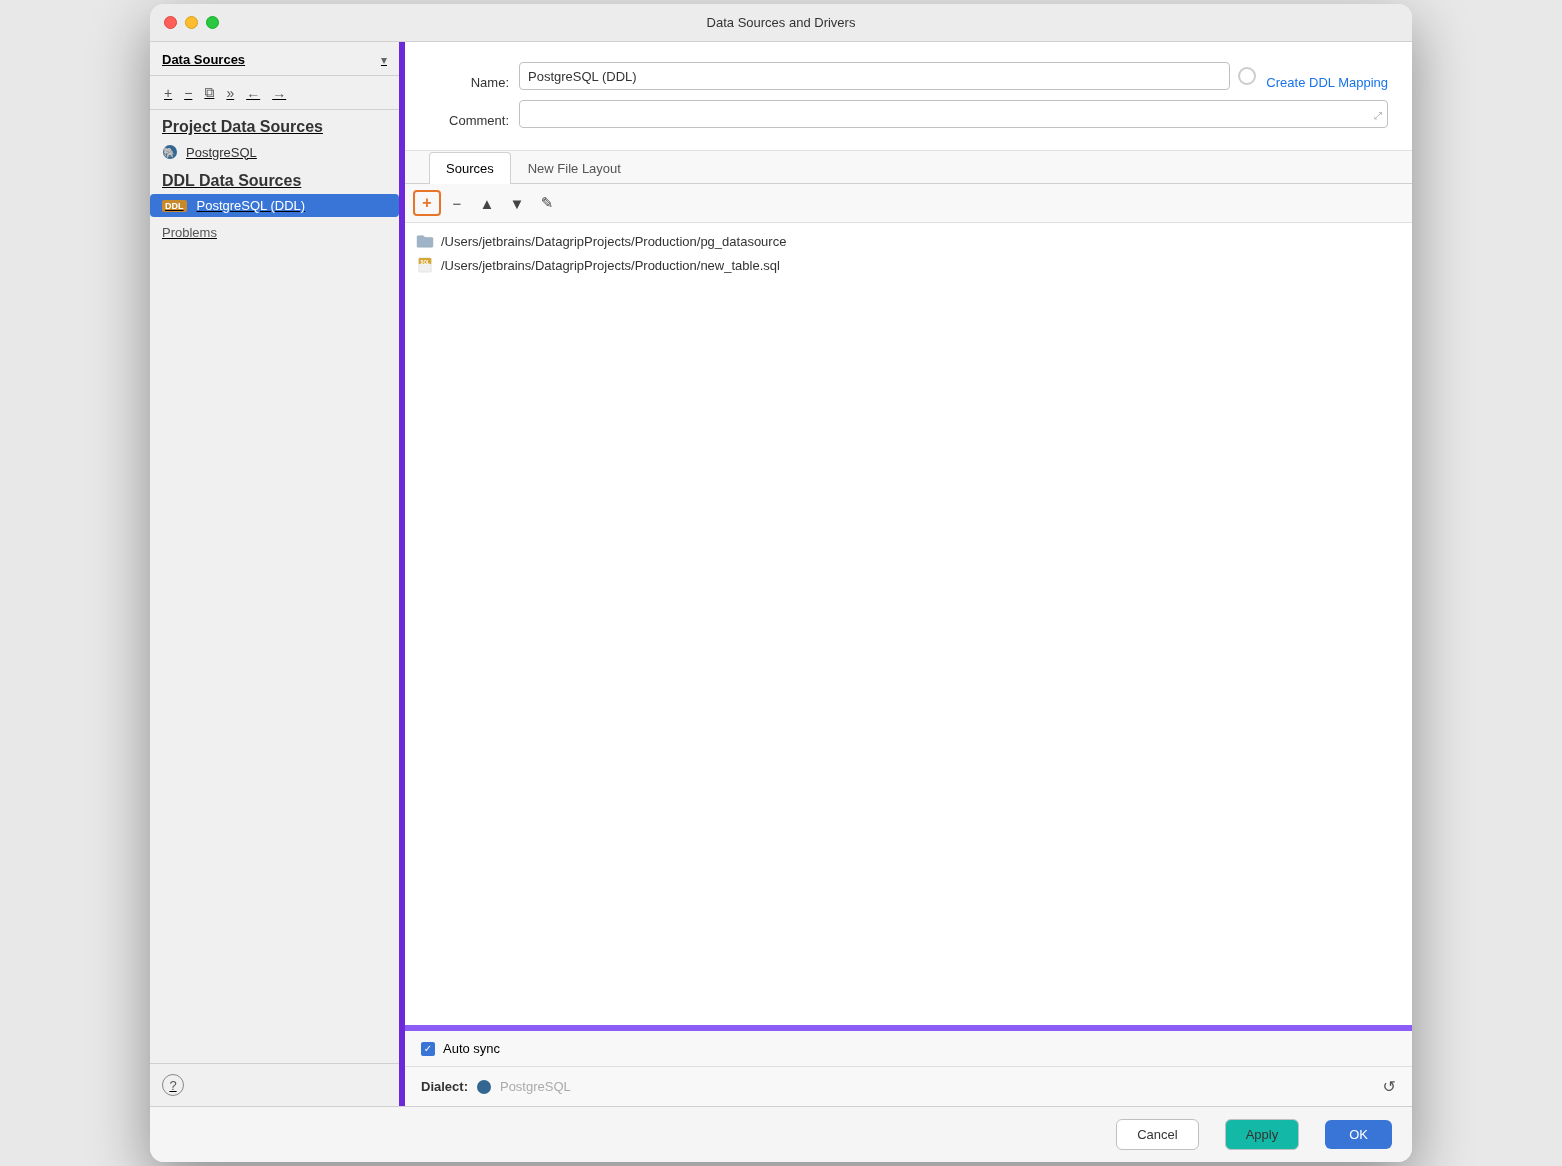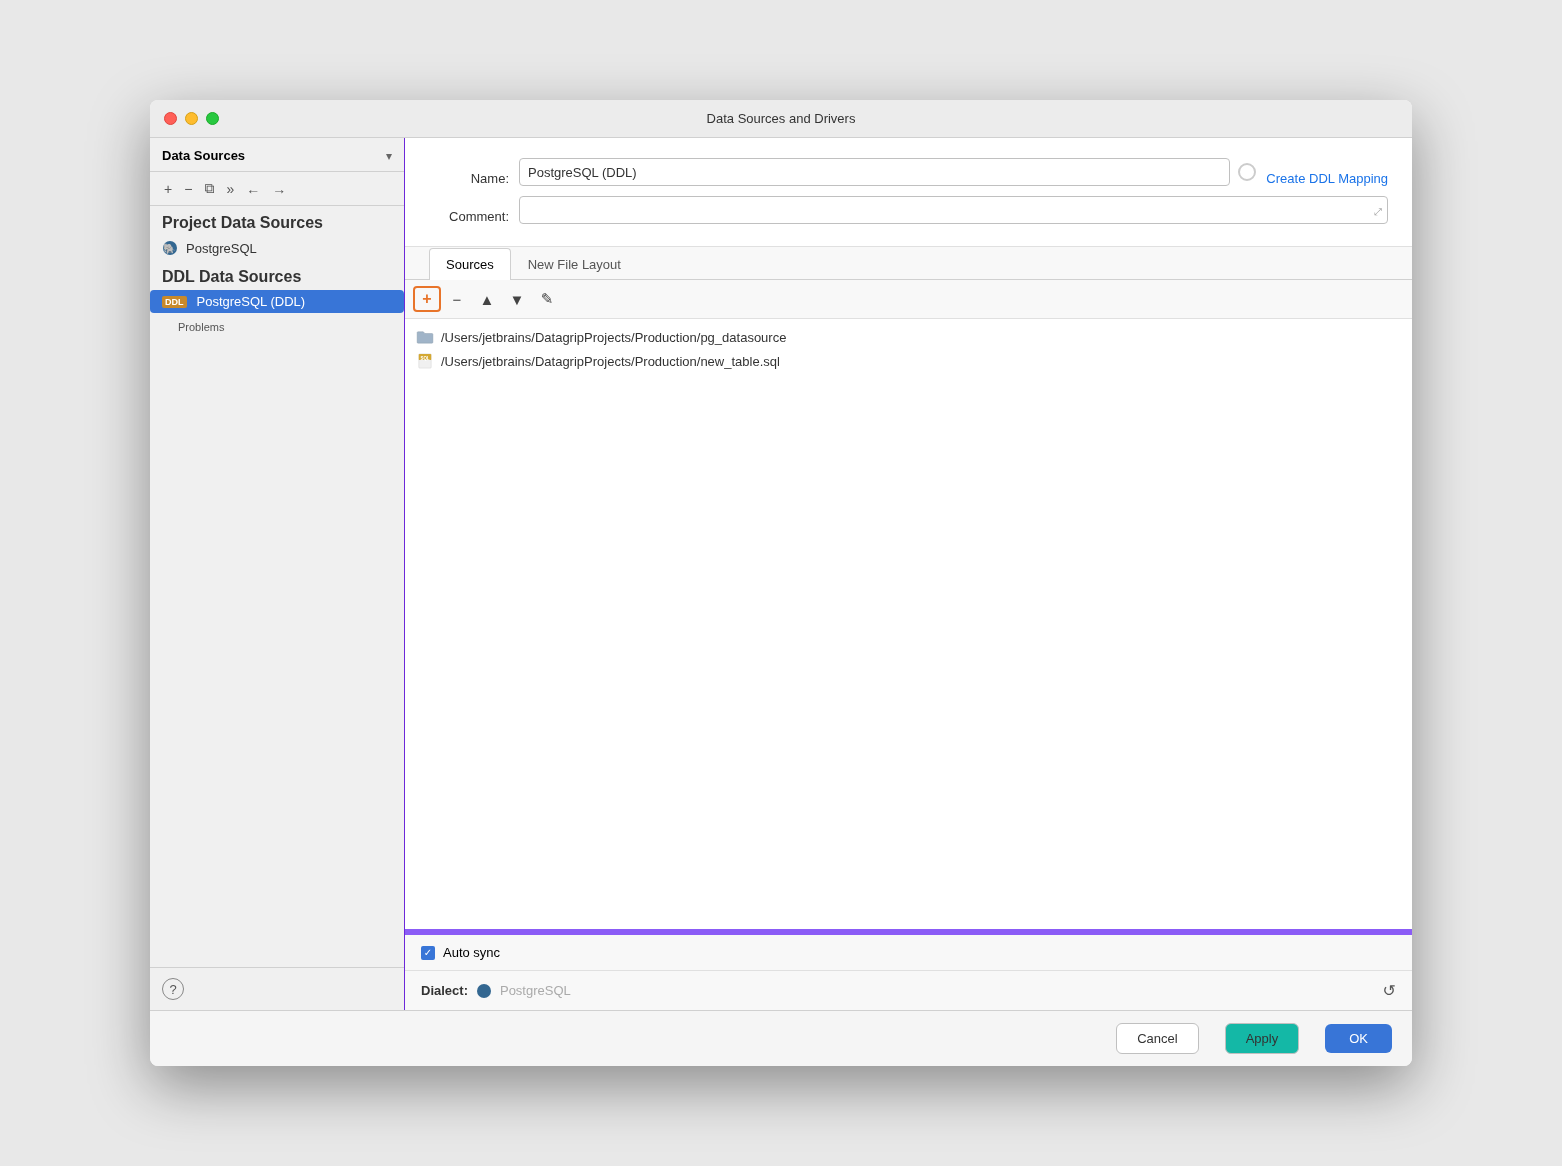--- a/index.html
+++ b/index.html
@@ -7,23 +7,23 @@
       font-family: -apple-system, BlinkMacSystemFont, 'Helvetica Neue', sans-serif;
       font-size: 13px;
       background: #e8e8e8;
       display: flex;
       align-items: center;
       justify-content: center;
       min-height: 100vh;
     }
     .window {
       width: 1262px;
-      height: 966px;
+      height: 1158px;
       background: #f5f5f5;
-      border-radius: 8px;
+      border-radius: 14px;
       box-shadow: 0 20px 60px rgba(0,0,0,0.4);
       display: flex;
       flex-direction: column;
       overflow: hidden;
     }
     .title-bar {
       height: 38px;
       background: #ececec;
       display: flex;
       align-items: center;
@@ -54,24 +54,25 @@
     }
     .main-content {
       display: flex;
       flex: 1;
       overflow: hidden;
     }
     
     .sidebar {
       width: 255px;
       background: #f0f0f0;
-      border-right: 1px solid #6d28d9;
+      border-right: 6px solid #6d28d9;
       display: flex;
       flex-direction: column;
       flex-shrink: 0;
+      text-decoration: underline;
     }
     .sidebar-header {
       display: flex;
       align-items: center;
       justify-content: space-between;
       padding: 10px 12px 8px;
       border-bottom: 1px solid #d0d0d0;
     }
     .sidebar-title {
       font-weight: 700;
@@ -130,23 +131,23 @@
     .ddl-badge {
       background: #c8892b;
       color: white;
       font-size: 9px;
       font-weight: bold;
       padding: 1px 3px;
       border-radius: 2px;
       margin-right: 2px;
     }
     .problems-item {
-      padding: 8px 28px;
+      padding: 8px 12px;
       color: #555;
-      font-size: 11px;
+      font-size: 13px;
       cursor: pointer;
     }
     
     .sidebar-bottom {
       margin-top: auto;
       padding: 10px 12px;
       border-top: 1px solid #d0d0d0;
     }
     .help-btn {
       width: 22px;

